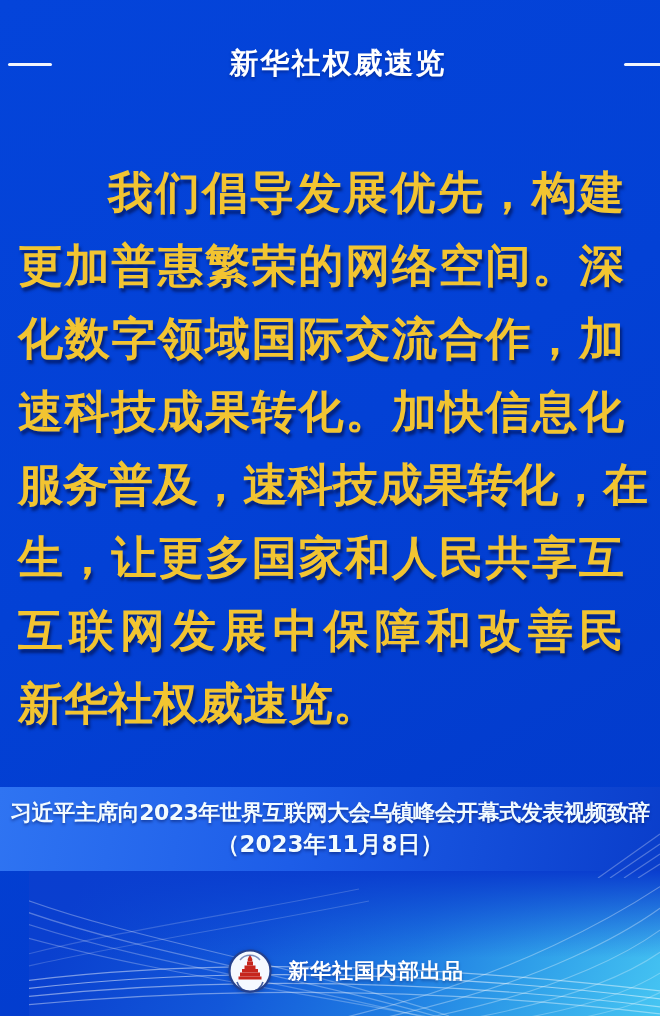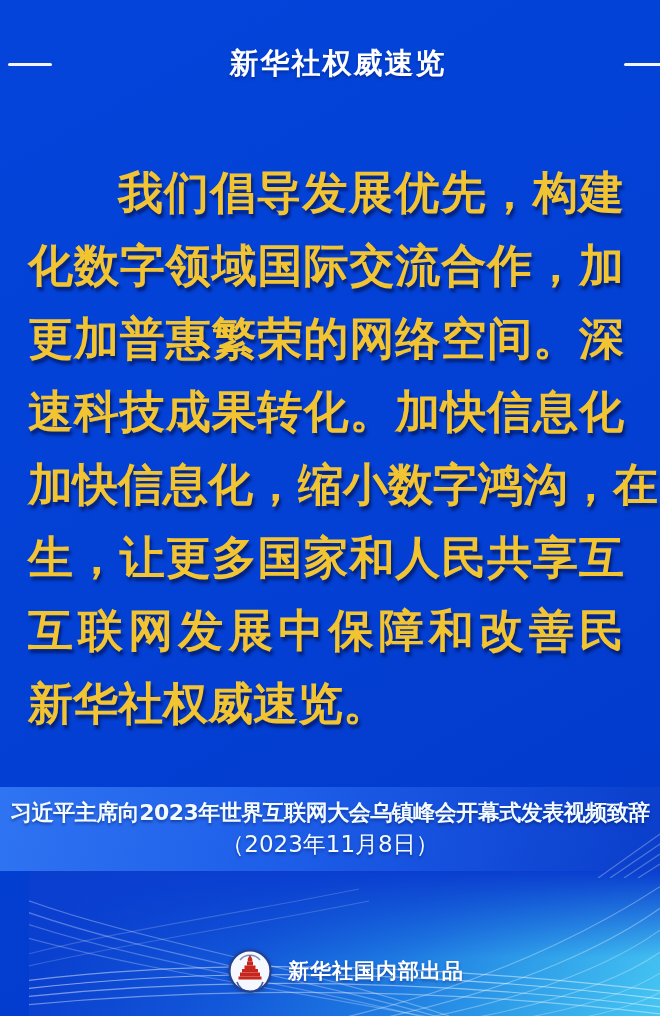--- a/index.html
+++ b/index.html
@@ -8,36 +8,36 @@
     background:linear-gradient(150deg,#0444da 0%,#0341d5 45%,#0239c9 100%);}
 
   
   .header{position:absolute;top:44px;left:8px;width:100%;height:40px;
     display:flex;align-items:center;justify-content:space-between;gap:22px;}
   .dash{width:44px;height:3px;background:#ffffff;border-radius:2px;opacity:.95;}
   .header-title{margin:0;font-size:29px;font-weight:700;color:#ffffff;letter-spacing:2px;
     text-shadow:0 2px 3px rgba(0,10,60,.35);}
 
   
-  .quote{position:absolute;top:156px;left:28px;right:36px;
+  .quote{position:absolute;top:156px;left:18px;right:36px;
     font-family:"DejaVu Serif","Liberation Serif",serif;
     font-size:45px;line-height:73px;font-weight:700;color:#f2c431;
     text-shadow:2px 4px 3px rgba(0,0,35,.5);}
   .quote-line{text-align:justify;text-align-last:justify;white-space:nowrap;}
   .quote-line.first{text-indent:2em;}
   .quote-line.last{text-align-last:left;}
 
   
   .caption-band{position:absolute;top:787px;left:0;width:100%;height:84px;
     background:linear-gradient(100deg,#2f74f2 0%,#1d5de8 45%,#0a3ecb 100%);
     display:flex;flex-direction:column;align-items:center;justify-content:center;gap:1px;
     color:#f2fbff;z-index:2;}
   .caption-title{font-size:22px;font-weight:700;letter-spacing:-.5px;white-space:nowrap;
     text-shadow:0 2px 3px rgba(0,15,80,.45);}
-  .caption-date{font-size:23px;font-weight:400;text-shadow:0 2px 3px rgba(0,15,80,.45);}
+  .caption-date{font-size:23px;font-weight:700;text-shadow:0 2px 3px rgba(0,15,80,.45);}
   .band-streaks{position:absolute;top:832px;right:0;z-index:3;pointer-events:none;}
 
   
   .footer{position:absolute;top:871px;left:0;width:660px;height:145px;overflow:hidden;
     background:linear-gradient(115deg,#0a40cf 8%,#1257d9 35%,#1f7ce2 58%,#2f9fe9 75%,#45c4f2 95%);margin-left:29px;}
   .footer::before{content:"";position:absolute;inset:0;
     background:linear-gradient(180deg,#0a3ecf 0%,rgba(10,62,207,0) 60%);}
   .waves{position:absolute;inset:0;}
   .credit{position:absolute;top:78px;left:0;width:100%;display:flex;align-items:center;
     justify-content:center;gap:16px;transform:translateX(-13px);}
@@ -51,24 +51,24 @@
 <div class="poster">
 
   <div class="header">
     <span class="dash"></span>
     <h1 class="header-title">新华社权威速览</h1>
     <span class="dash"></span>
   </div>
 
   <div class="quote">
     <div class="quote-line first">我们倡导发展优先，构建</div>
+    <div class="quote-line">更加普惠繁荣的网络空间。深</div>
     <div class="quote-line">化数字领域国际交流合作，加</div>
-    <div class="quote-line">更加普惠繁荣的网络空间。深</div>
     <div class="quote-line">速科技成果转化。加快信息化</div>
-    <div class="quote-line">加快信息化，缩小数字鸿沟，在</div>
+    <div class="quote-line">服务普及，速科技成果转化，在</div>
     <div class="quote-line">生，让更多国家和人民共享互</div>
     <div class="quote-line">互联网发展中保障和改善民</div>
     <div class="quote-line last">新华社权威速览。</div>
   </div>
 
   <div class="caption-band">
     <div class="caption-title">习近平主席向2023年世界互联网大会乌镇峰会开幕式发表视频致辞</div>
     <div class="caption-date">（2023年11月8日）</div>
   </div>
 

